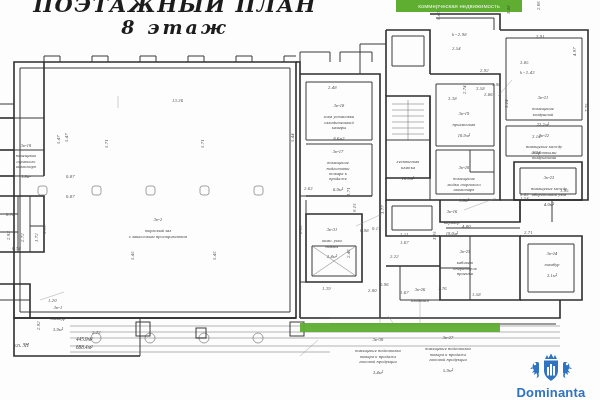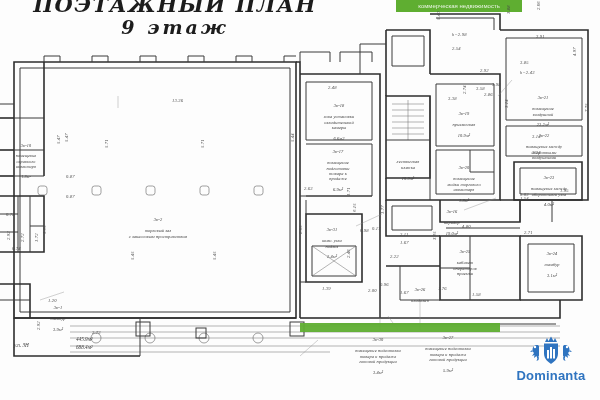--- a/index.html
+++ b/index.html
@@ -68,21 +68,21 @@
   }
   .dim.v{transform-origin:0 0;transform:rotate(-90deg);}
   .area{
     position:absolute;
     font-family:"Liberation Serif", serif;
     font-style:italic;font-size:5.2px;color:#3a3a3a;white-space:nowrap;
   }
 
   
   .logo{
-    position:absolute;right:6px;bottom:17px;width:86px;height:58px;
+    position:absolute;right:6px;bottom:0;width:86px;height:58px;
     display:flex;flex-direction:column;align-items:center;justify-content:flex-end;
   }
   .logo-mark{width:44px;height:31px;display:block;}
   .logo-text{
     font-family:"Liberation Sans", sans-serif;
     font-weight:700;font-size:13px;color:#2f74c0;
     letter-spacing:.2px;margin-top:2px;
   }
 </style>
 </head>
@@ -237,21 +237,21 @@
     <path class="dl" d="M398,330 L388,316"></path>
     <path class="dl" d="M512,80 L498,96"></path>
     <path class="dl" d="M464,210 L496,198"></path>
     <path class="dl" d="M356,226 L382,214"></path>
     <path class="dl" d="M118,96 L118,108"></path>
   </g>
 </svg>
 
 <div class="title-block">
   <div class="title-main">ПОЭТАЖНЫЙ ПЛАН</div>
-  <div class="title-sub">9 этаж</div>
+  <div class="title-sub">8 этаж</div>
 </div>
 
 <div class="banner">
   <div class="banner-text">коммерческая недвижимость</div>
 </div>
 <div class="banner2"></div>
 
 <div class="lbl" style="left:104px;top:212px;width:108px;">
   <span>3н-2</span><br>
   <span>торговый зал

